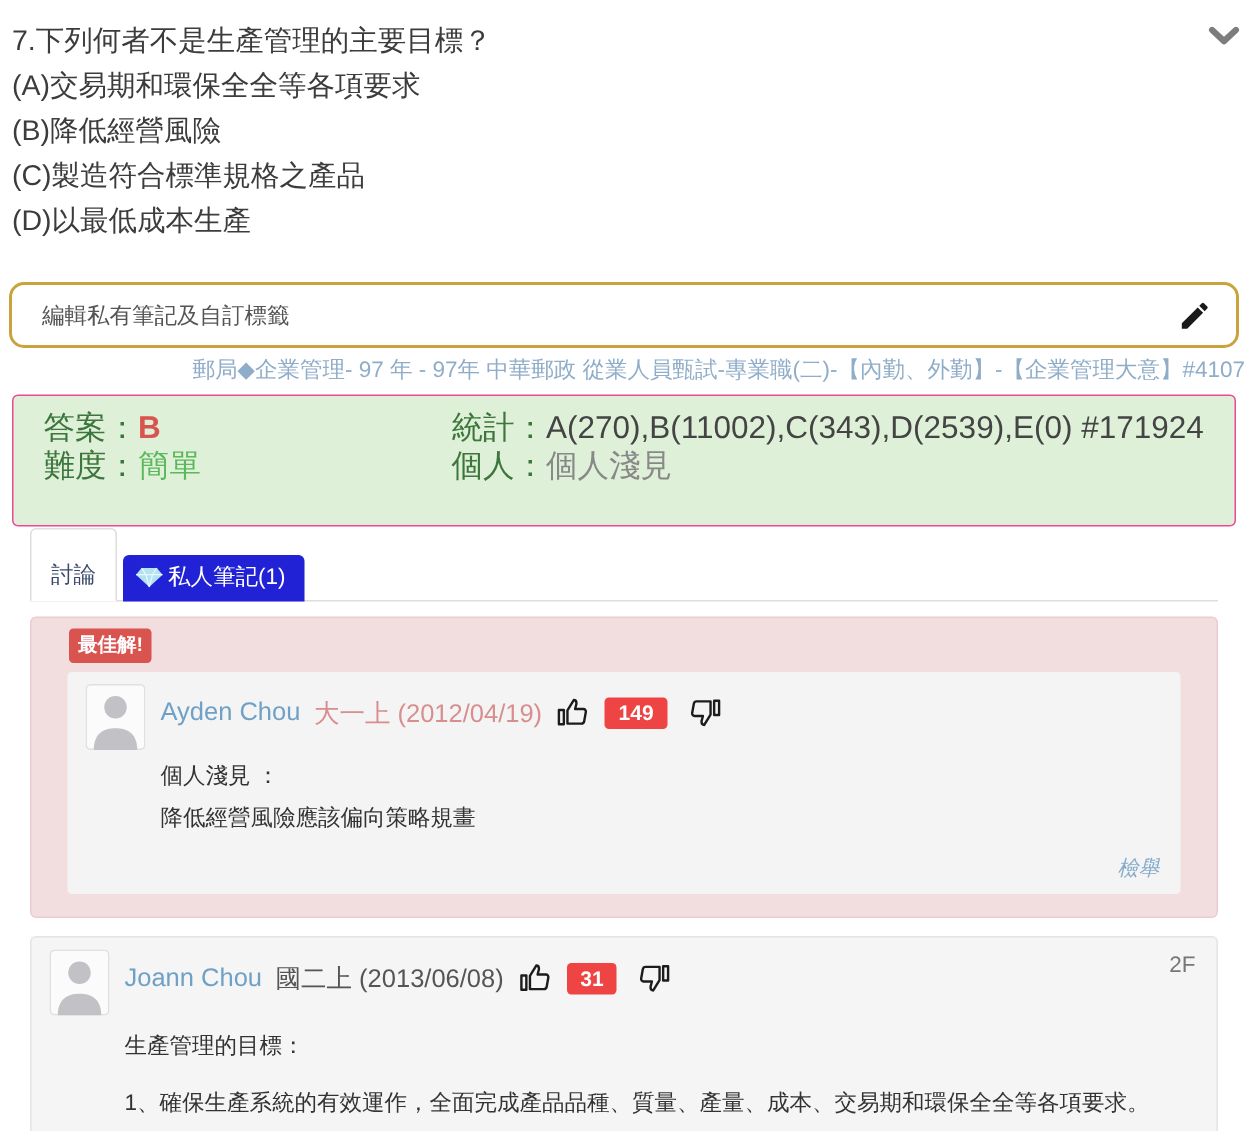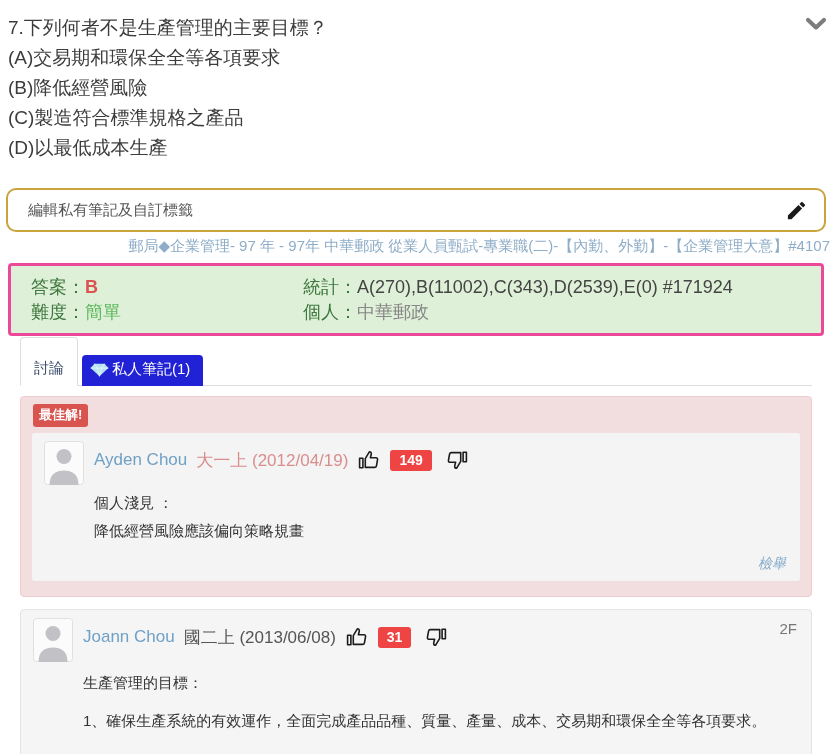--- a/index.html
+++ b/index.html
@@ -16,40 +16,40 @@
   .note-box { margin:25px 6px 0; border:2px solid #c9a43c; border-radius:10px; height:44px;
               display:flex; align-items:center; padding:0 16px 0 20px; background:#fff; }
   .note-text { font-size:15px; color:#555;text-align:center; }
   .note-spacer { flex:1; }
   .pencil { width:23px; height:23px; }
 
   
   .breadcrumb { margin:5px 2px 0; text-align:right; font-size:15px; color:#8fadc8; }
 
   
-  .answer-panel { margin:7px 8px 0; background:#dff0d8; border:3px solid #ec4899; border-radius:4px;
-                  padding:9px 20px 8px; font-size:18px; line-height:25px; display:flex; }
+  .answer-panel { margin:7px 8px 0; background:#dff0d8; border:1px solid #ec4899; border-radius:4px;
+                  padding:9px 20px 27px; font-size:21px; line-height:25px; display:flex; }
   .ap-left { width:272px; flex:none; }
   .lbl-green { color:#3c763d; }
   .ans-val { color:#d9534f; font-weight:bold; }
   .diff-val { color:#5cb85c; }
   .stats-val { color:#444; }
   .personal-val { color:#888; }
 
   
   .tabbar { margin:17px 20px 0; border-bottom:1px solid #ddd; display:flex; align-items:flex-end; height:33px; }
   .tab-discussion { background:#fff; border:1px solid #ddd; border-bottom:1px solid #fff; margin-bottom:-1px;
                     border-radius:4px 4px 0 0; padding:21px 13px 7px; color:#3b4a6b; font-size:15px; cursor:pointer; }
   .tab-note { background:#2121d6; color:#fff; border-radius:4px 4px 0 0; margin-left:4px; margin-bottom:-1px;
               padding:5px 13px 7px 8px; font-size:15px; display:flex; align-items:center; gap:3px; cursor:pointer; }
   .gem { width:19px; height:16px; }
 
   
   .best-panel { margin:10px 20px 0; background:#f2dede; border:1px solid #ebccd1; border-radius:4px;
-                padding:6px 11px 15px; }
+                padding:6px 24px 15px; }
   .best-badge { display:inline-block; background:#d9534f; color:#fff; font-size:13px; font-weight:bold;
                 padding:2px 6px 3px; border-radius:3px; margin:1px 0 6px 1px; }
   .comment-card { background:#f4f4f4; border-radius:3px; padding:8px 12px 4px; }
   .comment-header { display:flex; align-items:flex-start; gap:10px; }
   .avatar { width:40px; height:44px; flex:none; cursor:pointer; }
   .header-line { display:flex; align-items:center; gap:9px; padding-top:7px; font-size:17px; white-space:nowrap; }
   .author { color:#6fa0c6; cursor:pointer; }
   .meta-best { color:#d98e8e; }
   .meta-plain { color:#555; }
   .thumb { width:24px; height:24px; cursor:pointer; }
@@ -102,21 +102,21 @@
       </div>
       <div>
         <span class="lbl-green">難度：</span><span class="diff-val">簡單</span>
       </div>
     </div>
     <div class="ap-right">
       <div>
         <span class="lbl-green">統計：</span><span class="stats-val">A(270),B(11002),C(343),D(2539),E(0) #171924</span>
       </div>
       <div>
-        <span class="lbl-green">個人：</span><span class="personal-val">中華郵政</span>
+        <span class="lbl-green">個人：</span><span class="personal-val">個人淺見</span>
       </div>
     </div>
   </div>
 
   <div class="tabbar">
     <div class="tab-discussion">討論</div>
     <div class="tab-note">
       <svg class="gem" viewBox="0 0 30 24">
         <path d="M7 2 L23 2 L29 9 L15 22 L1 9 Z" fill="#b5e2f2"></path>
         <path d="M1 9 H29 M7 2 L11.5 9 L15 22 M23 2 L18.5 9 L15 22" fill="none" stroke="#eaf8fe" stroke-width="1.3"></path>

